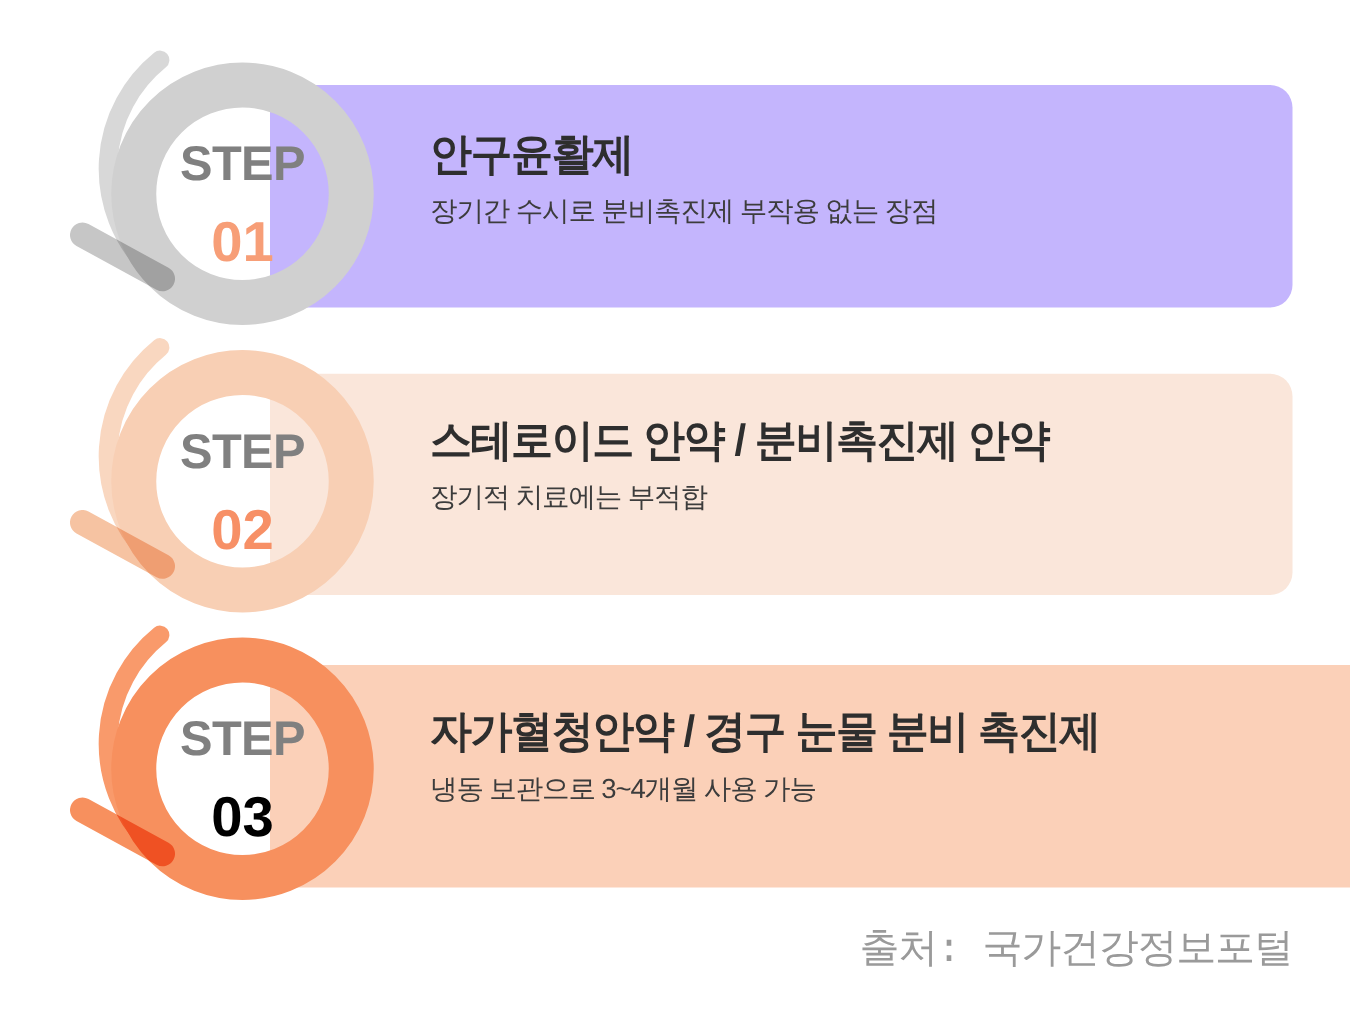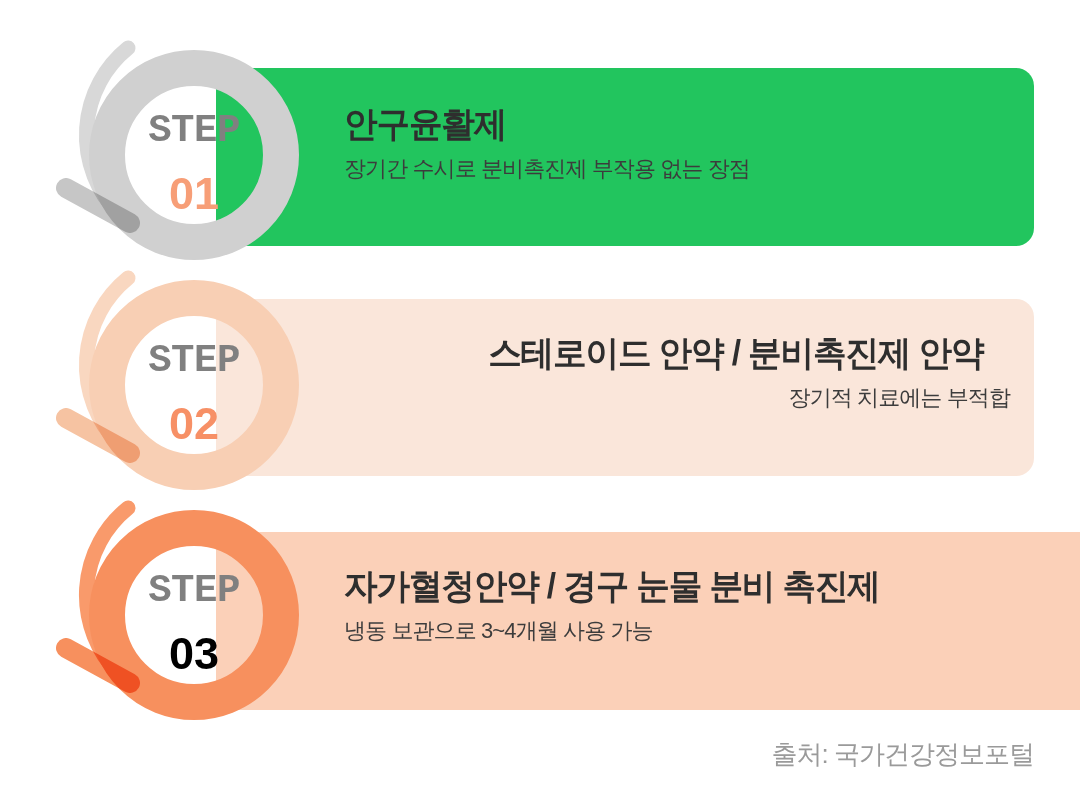--- a/index.html
+++ b/index.html
@@ -30,21 +30,21 @@
   .panel-1 { left: 216px; top: 68px;  width: 818px; height: 178px; background: #e9e9e9; }
   .panel-2 { left: 216px; top: 299px; width: 818px; height: 177px; background: #fae6da; }
   .panel-3 { left: 216px; top: 532px; width: 912px; height: 178px; background: #fbd0b8; }
 
   .panel-text {
     position: absolute;
     left: 128px;
     right: 24px;
   }
   .panel-1 .panel-text { top: 36px; }
-  .panel-2 .panel-text { top: 34px; text-align: right; }
+  .panel-2 .panel-text { top: 34px; }
   .panel-3 .panel-text { top: 34px; }
 
   .step-title {
     font-size: 35px;
     font-weight: 700;
     letter-spacing: -1.2px;
     color: #2e2e2e;
     line-height: 1.12;
     white-space: nowrap;
     margin: 0;
@@ -83,50 +83,50 @@
     text-align: center;
     left: 0;
   }
   .label-step {
     font-size: 39px;
     font-weight: 700;
     color: #808080;
     letter-spacing: -0.5px;
     line-height: 1;
     padding-left: 8px;
-    font-family: Liberation Mono, monospace;
   }
   .label-num {
     font-size: 45px;
     font-weight: 700;
     letter-spacing: 0px;
     line-height: 1;
     margin-top: 20px;
     padding-left: 8px;
   }
   .badge-1 .badge-label { top: 104px; }
   .badge-2 .badge-label { top: 104px; }
   .badge-3 .badge-label { top: 104px; }
 
   
   .source-credit {
     position: absolute;
     right: 46px;
     top: 737px;
-    font-size: 26px;
+    font-size: 32px;
     letter-spacing: -1px;
     color: #9a9a9a;
     white-space: nowrap;
+    font-family: Liberation Mono, monospace;
   }
 </style>
 <style>.b1-ring { stroke: #d0d0d0; }
 .b1-arc { stroke: #d8d8d8; }
 .b1-dash { stroke: #c6c6c6; mix-blend-mode: multiply; }
 .b1-num { color: #f79e77; }
-.panel-1 { background: #22c55e; }
+.panel-1 { background: #c4b5fd; }
 .b2-ring { stroke: #f8cfb4; }
 .b2-arc { stroke: #f9d7c0; }
 .b2-dash { stroke: #f6c3a2; mix-blend-mode: multiply; }
 .b2-num { color: #f79066; }
 .panel-2 { background: #fae6da; }
 .b3-ring { stroke: #f7905e; }
 .b3-arc { stroke: #f99a6b; }
 .b3-dash { stroke: #f7905e; mix-blend-mode: multiply; }
 .b3-num { color: #000000; }
 .panel-3 { background: #fbd0b8; }</style></head>

